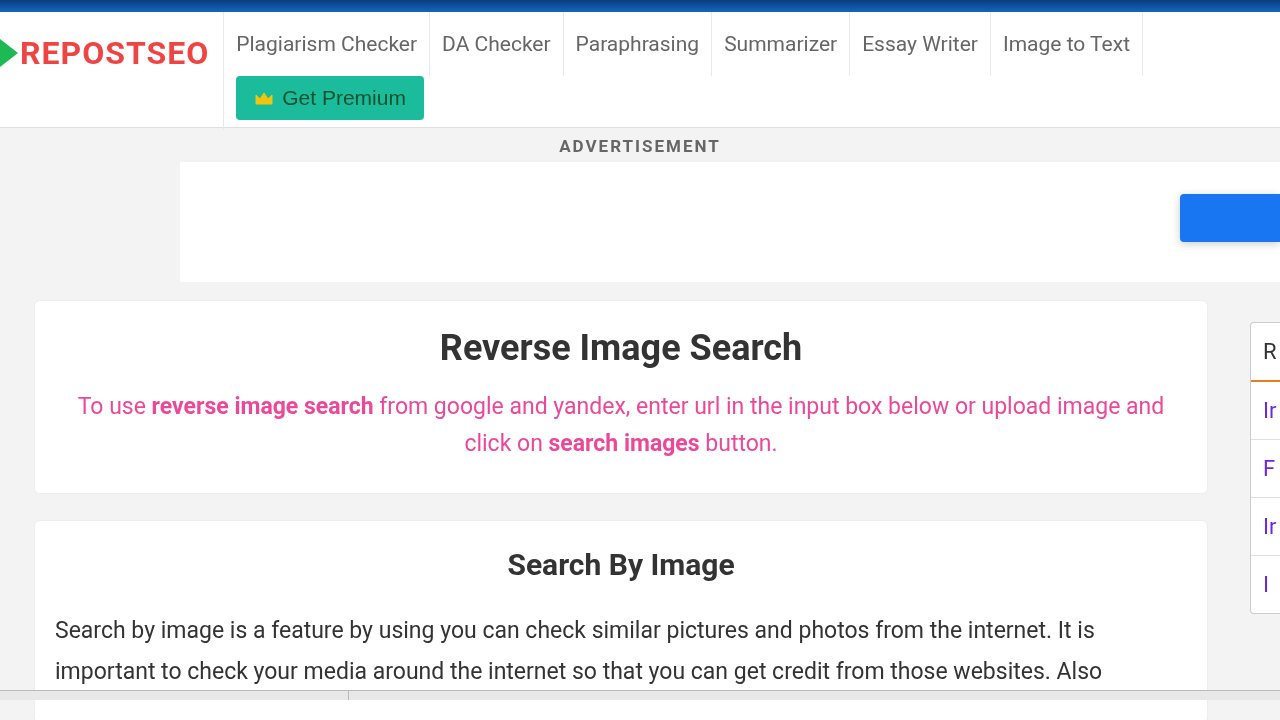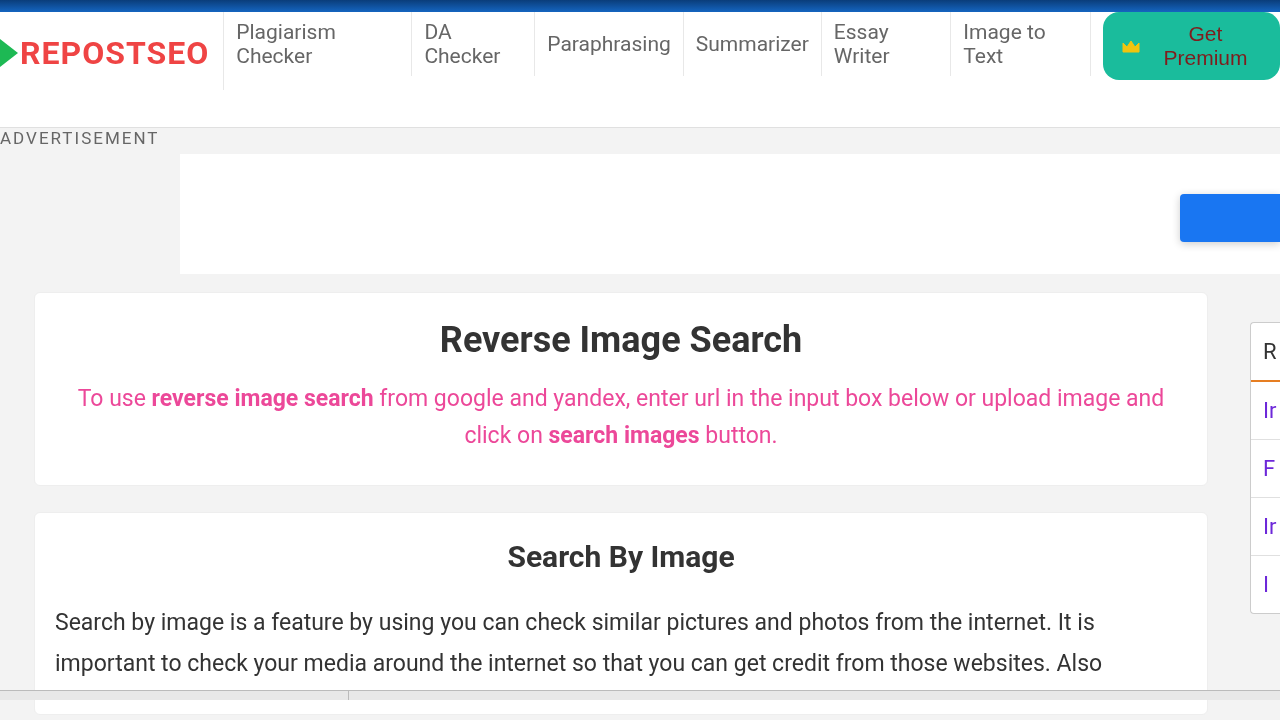--- a/index.html
+++ b/index.html
@@ -42,21 +42,21 @@
       margin-right: 2px;
     }
     .logo-text {
       font-size: 32px;
       font-weight: 700;
       letter-spacing: 1px;
       color: #ef4444;
     }
     .nav-container {
       display: flex;
-      flex-direction: row;
+      flex-direction: column;
       border-left: 1px solid #e8e8e8;
     }
     .nav {
       display: flex;
       align-items: center;
       height: 64px;
     }
     .nav-item {
       padding: 0 12px;
       height: 64px;
@@ -67,42 +67,45 @@
       border-right: 1px solid #e8e8e8;
       cursor: pointer;
     }
     .premium-row {
       display: flex;
       align-items: center;
       padding: 0 0 10px 12px;
     }
     .premium-btn {
       background: #1abc9c;
-      color: #7f1d1d;
+      color: #14532d;
       border: none;
-      border-radius: 16px;
+      border-radius: 4px;
       padding: 10px 18px;
       font-size: 21px;
       font-weight: 500;
       display: flex;
       align-items: center;
       cursor: pointer;
     }
     .crown-icon {
       display: inline-flex;
       margin-right: 8px;
     }
     .crown-icon svg {
       fill: #f1c40f;
       stroke: #f1c40f;
     }
     .ad-label {
+      text-align: center;
       font-size: 17px;
       color: #666;
       letter-spacing: 2px;
+      margin-top: 8px;
+      font-weight: bold;
     }
     .ad-box {
       background: #fff;
       margin: 6px 0 0 180px;
       height: 120px;
       width: 1100px;
     }
     .blue-peek {
       position: absolute;
       right: 0;

